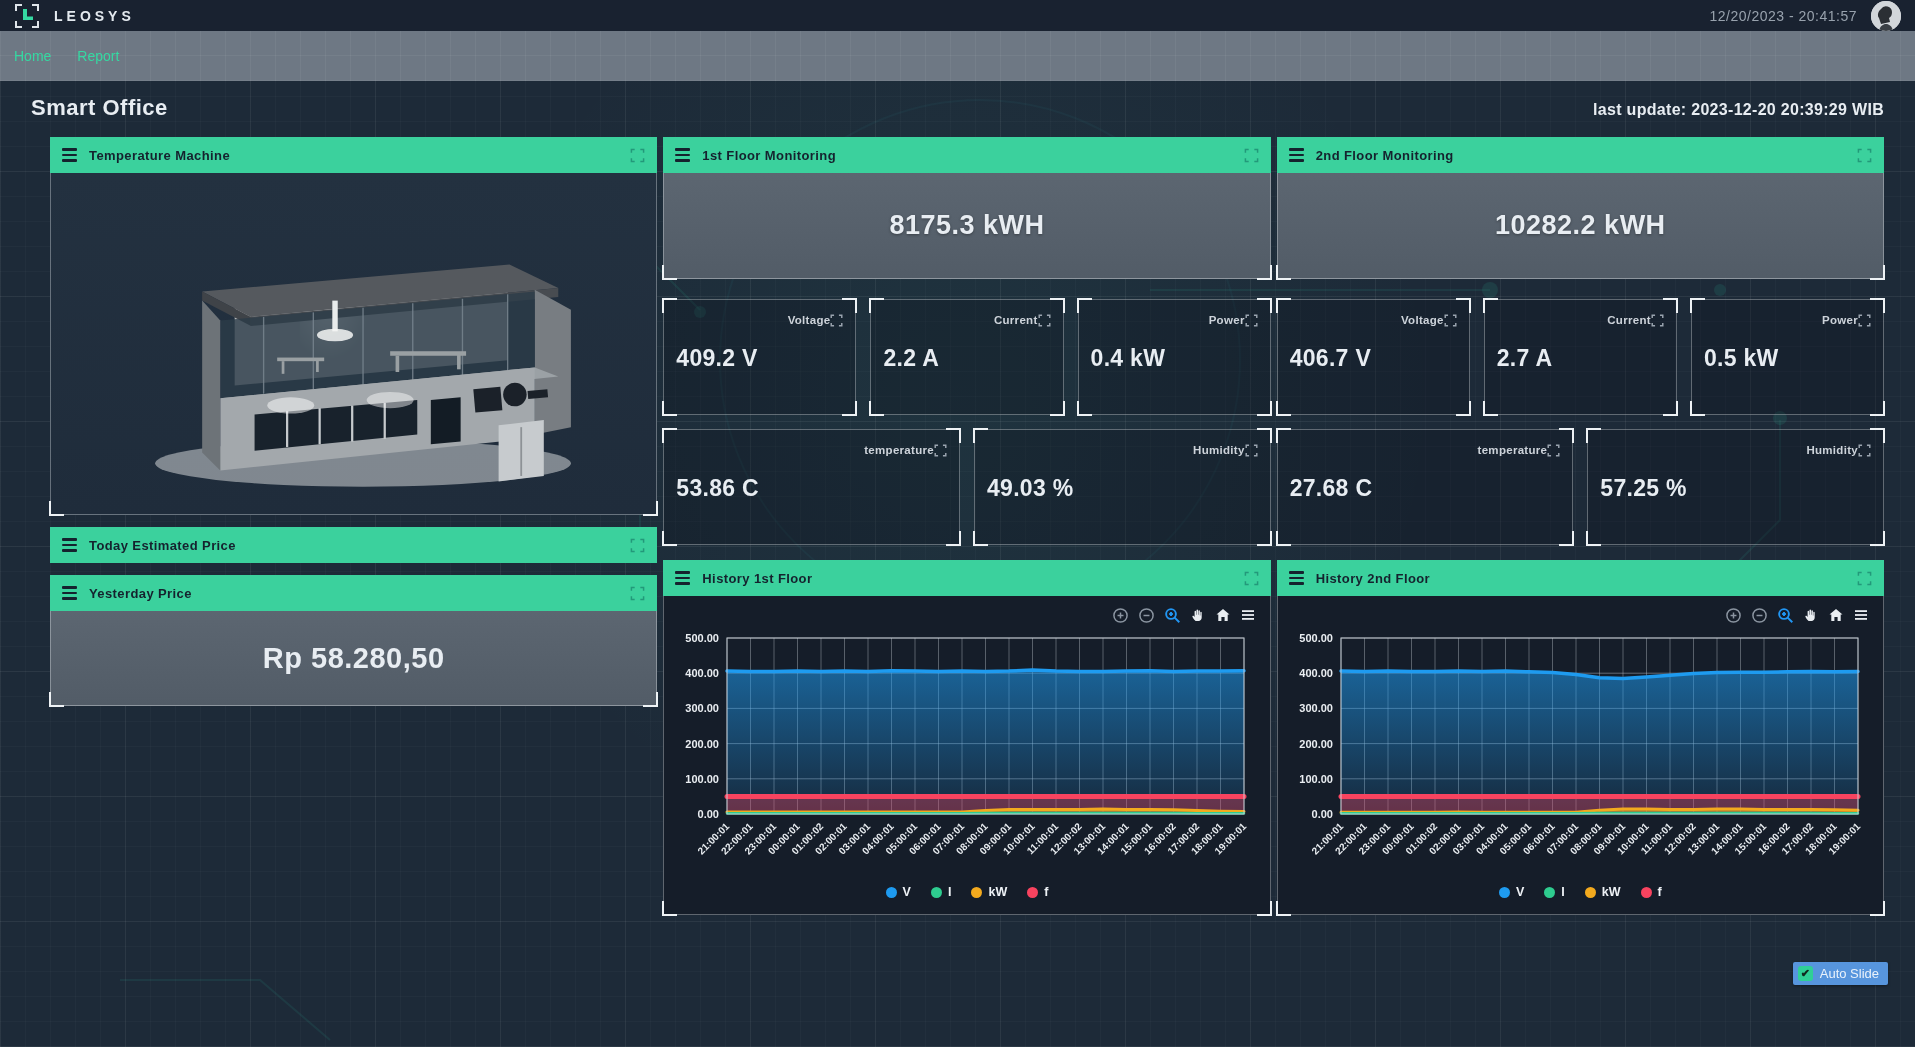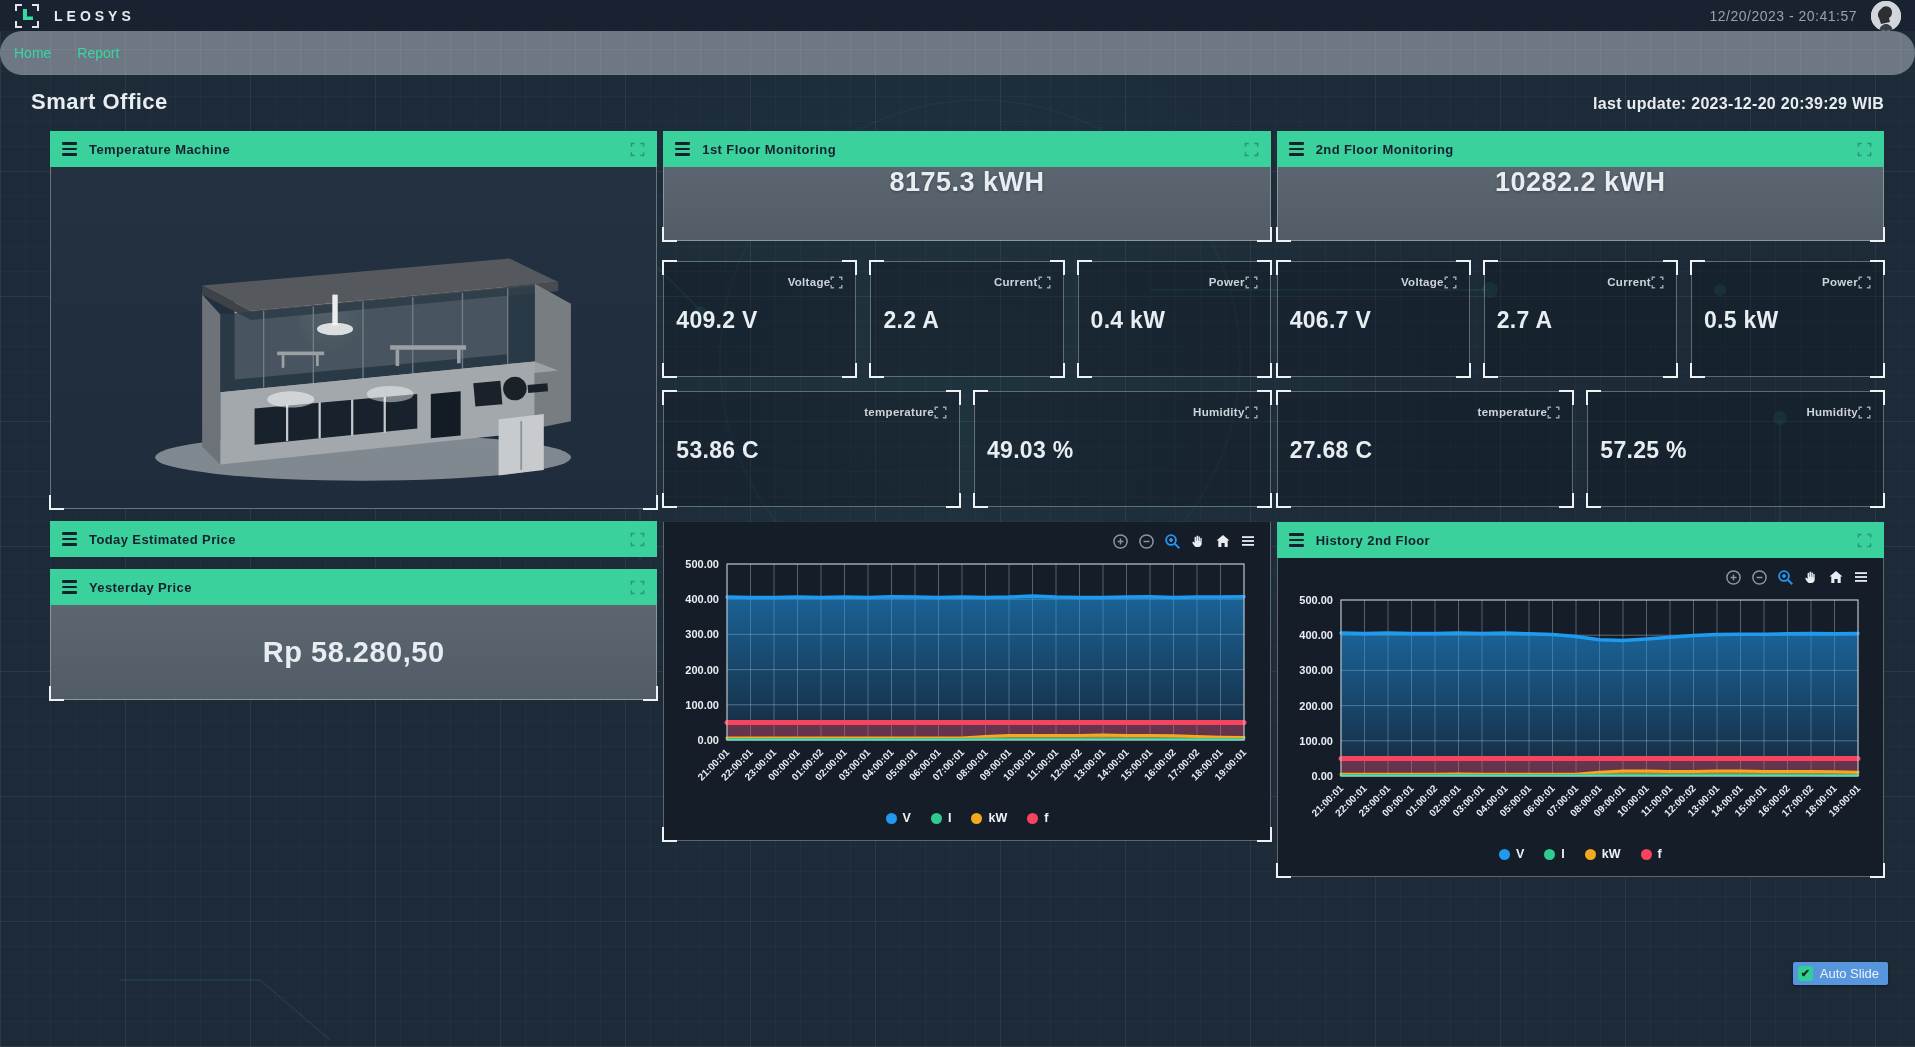--- a/index.html
+++ b/index.html
@@ -20,25 +20,25 @@
   
   .topbar { height:31px; background:#192230; display:flex; align-items:center; padding:0 14px; position:relative; z-index:5;}
   .logo-box { width:26px; height:26px; margin-right:14px; }
   .brand { font-size:14px; font-weight:700; letter-spacing:4px; color:#e4eaef; }
   .topbar-right { margin-left:auto; display:flex; align-items:center; gap:14px; }
   .datetime { font-size:14px; color:#98a2ad; letter-spacing:0.5px; }
   .avatar { width:30px; height:30px; border-radius:50%; overflow:hidden; background:#d6d9dd; }
 
   
   .navband {
-    height:44px; background:#6e7884; display:flex; align-items:center; gap:26px; padding:0 14px;
+    height:50px; background:#6e7884; display:flex; align-items:center; gap:26px; padding:0 14px;
     background-image:
       repeating-linear-gradient(0deg, rgba(255,255,255,0.05) 0 1px, transparent 1px 25px),
       repeating-linear-gradient(90deg, rgba(255,255,255,0.05) 0 1px, transparent 1px 25px);
-    position:relative; z-index:4;border-radius:24px;
+    position:relative; z-index:4;
   }
   .nav-link { font-size:14px; color:#35d9a2; cursor:pointer; text-decoration:none; }
 
   
   .main { padding:14px 31px 0; position:relative; z-index:2; }
   .title-row { display:flex; align-items:baseline; justify-content:space-between; margin-bottom:16px; }
   .page-title { font-size:22px; font-weight:700; letter-spacing:0.5px; }
   .last-update { font-size:16px; font-weight:700; letter-spacing:0.3px; }
 
   .grid3 { display:grid; grid-template-columns:repeat(3,1fr); column-gap:6px; align-items:start;padding-left:19px; }
@@ -63,21 +63,21 @@
   .frame::after  { top:-2px; right:-2px; border-top-width:2.5px; border-right-width:2.5px; }
   .frame > .fb::before { bottom:-2px; left:-2px; border-bottom-width:2.5px; border-left-width:2.5px; }
   .frame > .fb::after  { bottom:-2px; right:-2px; border-bottom-width:2.5px; border-right-width:2.5px; }
   .frame.no-top::before, .frame.no-top::after { display:none; }
   .frame.no-top { border-top:none; }
 
   .body-gray  { background:linear-gradient(180deg,#5c6671,#525c67); }
   .body-dark  { background:#151d29; }
   .body-scene { background:linear-gradient(180deg,#233140 0%,#1f2c3b 100%); }
 
-  .kwh-body { height:74px; display:flex; align-items:flex-start; justify-content:center; }
+  .kwh-body { height:106px; display:flex; align-items:center; justify-content:center; }
   .kwh-value { font-size:27px; font-weight:700; letter-spacing:0.5px; text-shadow:0 1px 3px rgba(0,0,0,0.35); }
 
   .scene-body { height:342px; display:flex; align-items:center; justify-content:center; }
 
   .price-body { height:95px; display:flex; align-items:center; justify-content:center; }
   .price-value { font-size:29px; font-weight:700; letter-spacing:0.5px; }
 
   .cards-row { display:grid; gap:14px; margin-top:20px; }
   .cards-3 { grid-template-columns:repeat(3,1fr); }
   .cards-2 { grid-template-columns:repeat(2,1fr); margin-top:14px; }
@@ -403,20 +403,36 @@
                   <path d="M14.5 11 V14.5 H11"></path>
                   <path d="M5 14.5 H1.5 V11"></path>
                 </svg>
               </span>
           </div>
           <div class="card-value">49.03 %</div>
         </div>
       </div>
 
       <div class="history-panel">
+        <div class="panel-header">
+          <span class="burger">
+              <i></i>
+              <i></i>
+              <i></i>
+            </span>
+          <span class="panel-title">History 1st Floor</span>
+          <span class="expand tool">
+            <svg width="15" height="15" viewBox="0 0 16 16" fill="none" stroke="currentColor" stroke-width="1.6">
+                <path d="M1.5 5 V1.5 H5"></path>
+                <path d="M11 1.5 H14.5 V5"></path>
+                <path d="M14.5 11 V14.5 H11"></path>
+                <path d="M5 14.5 H1.5 V11"></path>
+              </svg>
+          </span>
+        </div>
         <div class="frame no-top body-dark chart-body">
             <span class="fb"></span>
           <div class="chart-toolbar">
             <span class="tool gray">
                 <svg width="17" height="17" viewBox="0 0 16 16" fill="none" stroke="currentColor" stroke-width="1.4">
                   <circle cx="8" cy="8" r="6.2"></circle>
                   <line x1="8" y1="5.2" x2="8" y2="10.8"></line>
                   <line x1="5.2" y1="8" x2="10.8" y2="8"></line>
                 </svg>
               </span>

